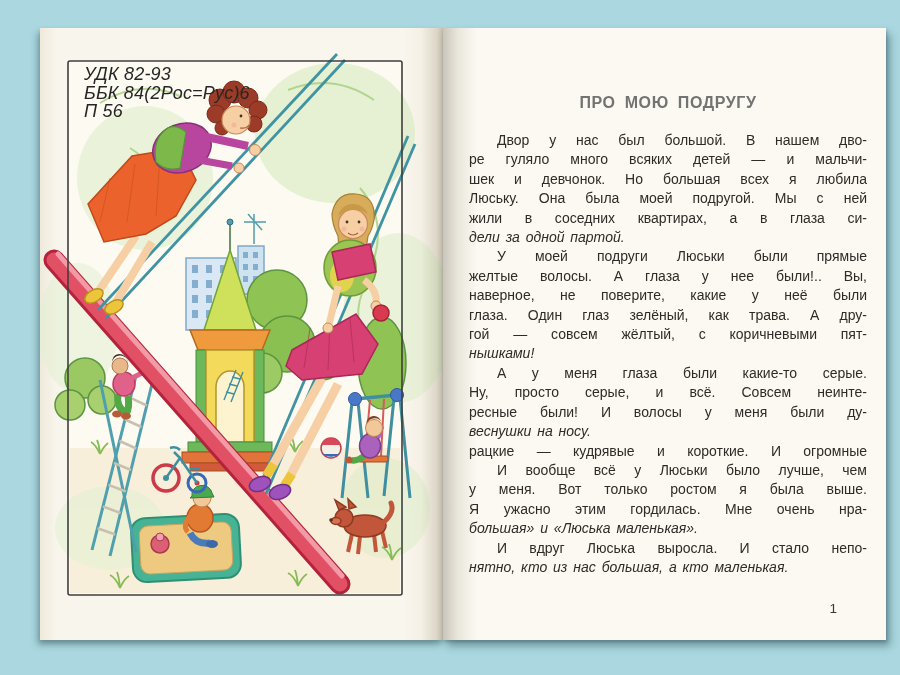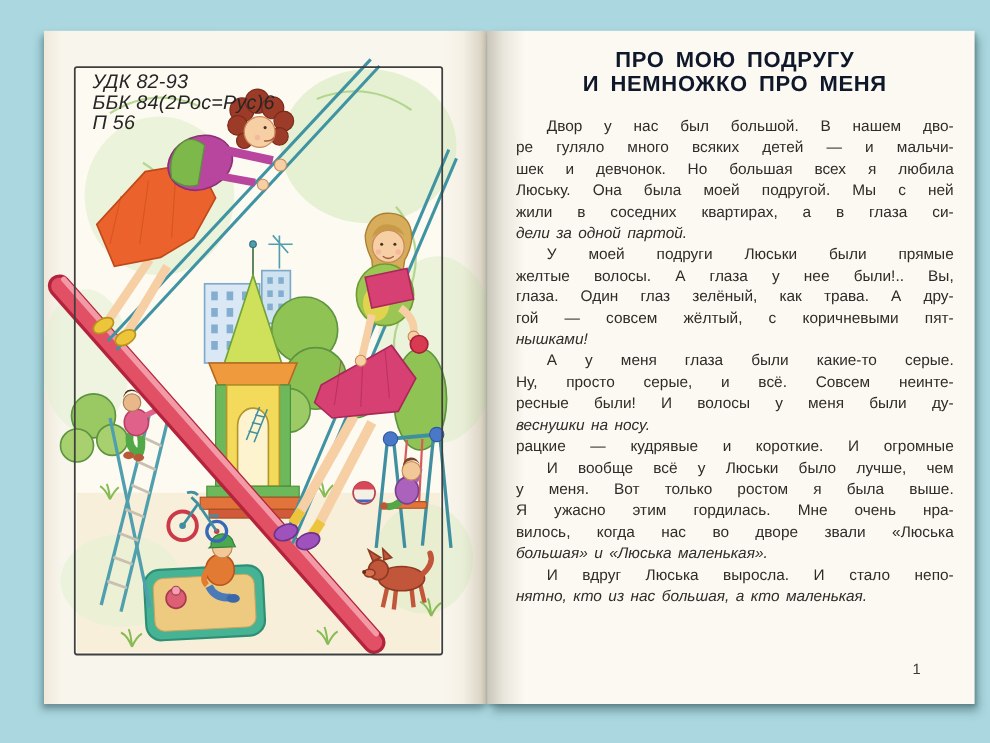--- a/index.html
+++ b/index.html
@@ -26,22 +26,22 @@
   .page-left::after{
     content:"";position:absolute;right:0;top:0;bottom:0;width:22px;pointer-events:none;
     background:linear-gradient(90deg,rgba(110,100,80,0) 0%,rgba(100,90,70,.14) 70%,rgba(80,70,50,.26) 100%);
   }
   .illu{position:absolute;left:0;top:0;}
   .imprint{
     position:absolute;left:44px;top:37px;
     font-size:18px;line-height:18.5px;color:#262626;letter-spacing:.2px;font-style:italic;
   }
   .text-col{position:absolute;left:26px;right:19px;top:0;color:#2e2c28;}
-  .title{margin:16px 0 0;font-size:20px;line-height:22px;font-weight:bold;
-    text-align:center;letter-spacing:.6px;word-spacing:4px;color:#0f172a;}
+  .title{margin:64px 0 0;font-size:16px;line-height:22px;font-weight:bold;
+    text-align:center;letter-spacing:.6px;word-spacing:4px;color:#737373;}
   .tline{display:block;}
   .body{margin-top:17px;font-size:14px;line-height:19.4px;word-spacing:2px;}
   .bline{text-align:justify;text-align-last:justify;}
   .bline.plast{text-align-last:left;font-style:italic;}
   .bline.first{text-indent:28px;}
   .pageno{position:absolute;right:49px;bottom:24px;font-size:13.5px;color:#3a3a3a;}
 </style>
 </head>
 <body>
 
@@ -302,43 +302,42 @@
       <div>УДК 82-93</div>
       <div>ББК 84(2Рос=Рус)6</div>
       <div>П 56</div>
     </div>
   </div>
 
   <div class="page page-right">
     <div class="text-col">
       <h1 class="title">
         <span class="tline">ПРО МОЮ ПОДРУГУ</span>
-        <span class="tline">И НЕМНОЖКО ПРО МЕНЯ</span>
       </h1>
       <div class="body">
           <div class="bline first">Двор у нас был большой. В нашем дво-</div>
           <div class="bline">ре гуляло много всяких детей — и мальчи-</div>
           <div class="bline">шек и девчонок. Но большая всех я любила</div>
           <div class="bline">Люську. Она была моей подругой. Мы с ней</div>
           <div class="bline">жили в соседних квартирах, а в глаза си-</div>
           <div class="bline plast">дели за одной партой.</div>
           <div class="bline first">У моей подруги Люськи были прямые</div>
           <div class="bline">желтые волосы. А глаза у нее были!.. Вы,</div>
+          <div class="bline">наверное, не поверите, какие у неё были</div>
           <div class="bline">глаза. Один глаз зелёный, как трава. А дру-</div>
           <div class="bline">гой — совсем жёлтый, с коричневыми пят-</div>
           <div class="bline plast">нышками!</div>
           <div class="bline first">А у меня глаза были какие-то серые.</div>
           <div class="bline">Ну, просто серые, и всё. Совсем неинте-</div>
           <div class="bline">ресные были! И волосы у меня были ду-</div>
           <div class="bline plast">веснушки на носу.</div>
           <div class="bline">рацкие — кудрявые и короткие. И огромные</div>
           <div class="bline first">И вообще всё у Люськи было лучше, чем</div>
           <div class="bline">у меня. Вот только ростом я была выше.</div>
           <div class="bline">Я ужасно этим гордилась. Мне очень нра-</div>
-          <div class="bline">вилось, когда нас во дворе звали «Люська</div>
           <div class="bline plast">большая» и «Люська маленькая».</div>
           <div class="bline first">И вдруг Люська выросла. И стало непо-</div>
           <div class="bline plast">нятно, кто из нас большая, а кто маленькая.</div>
         </div>
     </div>
     <div class="pageno">1</div>
   </div>
 
 </div>
 

